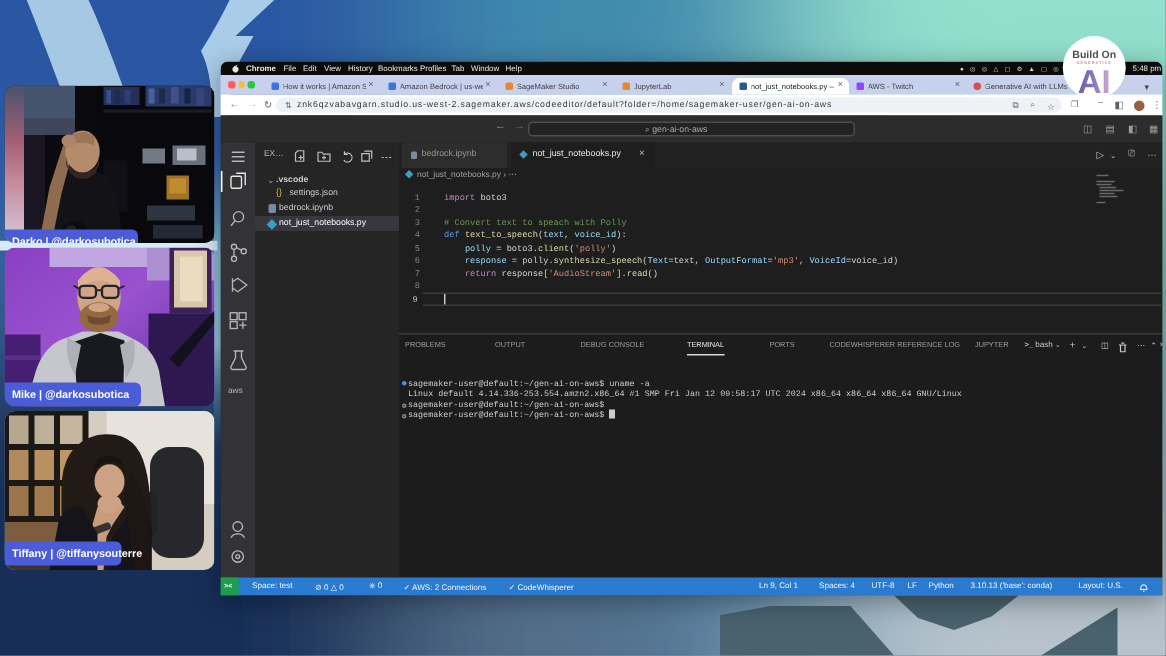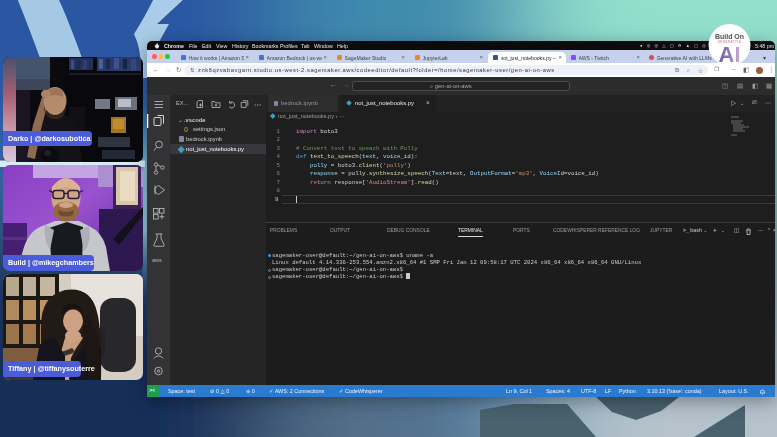--- a/index.html
+++ b/index.html
@@ -348,21 +348,21 @@
   <path d="M26,106 L29,74 Q31,60 43,57 L60,57 Q72,61 75,74 L79,106 Z" fill="#131317"></path>
   <polygon points="24,100 30,68 39,40 46,42 38,72 32,102" fill="#8f6c4f"></polygon>
   <ellipse cx="52" cy="44" rx="11.5" ry="14" fill="#b48c6c"></ellipse>
   <path d="M44,34 Q52,28 60,34 L60,40 Q52,36 44,40 Z" fill="#9c7458"></path>
   <path d="M41,47 Q42,61 52,60 Q62,61 63,47 L63,53 Q59,62 52,61 Q45,62 41,53 Z" fill="#42332a"></path>
   <path d="M43,53 Q52,64 62,53 L61,58 Q56,63 52,62 Q47,63 43,57 Z" fill="#332620"></path>
   <ellipse cx="43" cy="37" rx="5" ry="4.3" fill="#ae8466"></ellipse>
   <ellipse cx="47" cy="99" rx="9.5" ry="8.5" fill="#0c0c10"></ellipse>
   <ellipse cx="44.5" cy="96" rx="3.5" ry="3" fill="#1f1f27"></ellipse>
 </svg>
-<div class="tag" style="top:74px;width:89px;">Darko | @darkosubotica</div>
+<div class="tag" style="top:96px;width:89px;">Darko | @darkosubotica</div>
 </div>
 
 <div class="abs cam" style="left:3px;top:165px;width:140px;height:106px;">
 <svg width="140" height="106" viewBox="0 0 140 106">
   <defs>
     <linearGradient id="c2bg" x1="0" y1="0" x2="1" y2="1">
       <stop offset="0" stop-color="#8a3fc2"></stop>
             <stop offset="0.45" stop-color="#9a52d0"></stop>
             <stop offset="1" stop-color="#5f2c96"></stop>
     </linearGradient>
@@ -384,21 +384,21 @@
   <path d="M86,61 Q89,76 81,87 L77,65 Z" fill="#aeafb7"></path>
   <ellipse cx="63" cy="33" rx="14.5" ry="18" fill="#d2a487"></ellipse>
   <path d="M49,22 Q56,13 63,13 Q70,13 77,22 L77,28 Q70,22 63,22 Q56,22 49,28 Z" fill="#dcb292"></path>
   <ellipse cx="63" cy="46.5" rx="13" ry="10" fill="#96683f"></ellipse>
   <path d="M55,45 Q63,49 71,45 L70,50 Q63,53 56,50 Z" fill="#6e4c32"></path>
         <ellipse cx="63" cy="40" rx="7" ry="3" fill="#d2a487"></ellipse>
   <rect x="50" y="25.5" width="11" height="8" rx="2.5" fill="none" stroke="#22222a" stroke-width="1.5"></rect>
   <rect x="65" y="25.5" width="11" height="8" rx="2.5" fill="none" stroke="#22222a" stroke-width="1.5"></rect>
   <path d="M61,28.5 h4 M50,27.5 L46,25.5 M76,27.5 L80,25.5" stroke="#22222a" stroke-width="1.3" fill="none"></path>
 </svg>
-<div class="tag" style="top:90px;width:91px;">Build | @mikegchambers</div>
+<div class="tag" style="top:90px;width:91px;">Mike | @darkosubotica</div>
 </div>
 
 <div class="abs cam" style="left:3px;top:274px;width:140px;height:106px;">
 <svg width="140" height="106" viewBox="0 0 140 106">
   <rect width="140" height="106" fill="#d5cdc1"></rect>
   <rect x="68" y="0" width="72" height="62" fill="#e7e2db"></rect>
 
   <rect x="0" y="0" width="56" height="74" fill="#1b1815"></rect>
   <rect x="3" y="3" width="13" height="19" fill="#b5a88f"></rect>
   <rect x="20" y="3" width="13" height="19" fill="#beb199"></rect>

